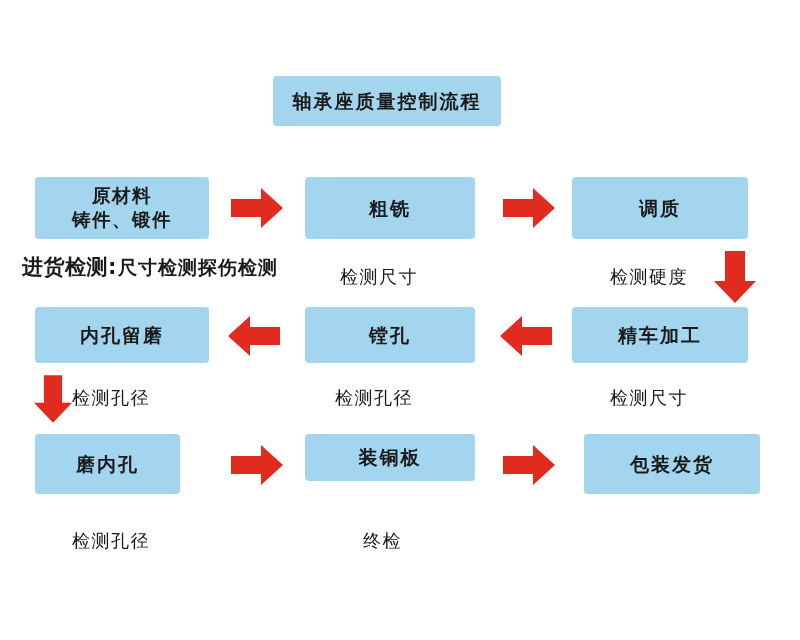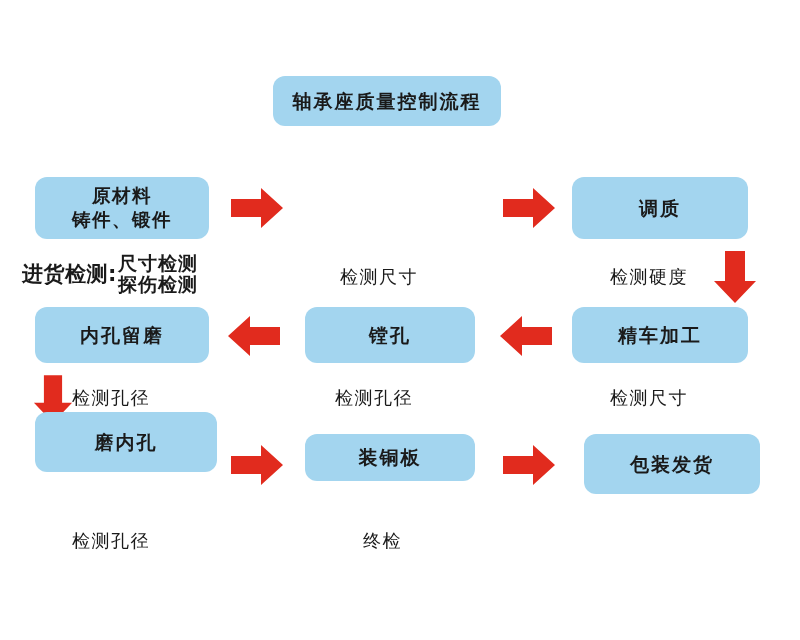--- a/index.html
+++ b/index.html
@@ -17,21 +17,21 @@
   #canvas {
     position: relative;
     width: 800px;
     height: 640px;
   }
 
   
   .box {
     position: absolute;
     background: #a3d5ef;
-    border-radius: 12px;
+    border-radius: 4px;
     display: flex;
     align-items: center;
     justify-content: center;
     text-align: center;
     color: #1a1a1a;
     font-weight: 600;
     letter-spacing: 1px;
     line-height: 1.28;
     box-sizing: border-box;
   }
@@ -73,21 +73,20 @@
     white-space: nowrap;
   }
   .compound-caption .prefix {
     font-size: 21px;
     font-weight: 600;
     letter-spacing: 0.5px;
     color: #1a1a1a;
   }
   .compound-caption .stack {
     display: flex;
-    flex-direction: column;
     font-size: 19px;
     font-weight: 600;
     letter-spacing: 1px;
     line-height: 1.08;
     color: #1a1a1a;
     margin-left: 1px;
   }
 </style>
 </head>
 <body>
@@ -104,20 +103,23 @@
       <span class="line">铸件、锻件</span>
     </div>
   </div>
 
   <div class="arrow" style="left:231px; top:187px;">
     <svg width="52" height="42" viewBox="0 0 52 42">
       <path d="M0 12 L30 12 L30 1 L52 21 L30 41 L30 30 L0 30 Z" fill="#e12b1e"></path>
     </svg>
   </div>
 
+  <div class="box step" style="left:305px; top:177px; width:170px; height:62px;">
+    <span class="line">粗铣</span>
+  </div>
 
   <div class="arrow" style="left:503px; top:187px;">
     <svg width="52" height="42" viewBox="0 0 52 42">
       <path d="M0 12 L30 12 L30 1 L52 21 L30 41 L30 30 L0 30 Z" fill="#e12b1e"></path>
     </svg>
   </div>
 
   <div class="box step" style="left:572px; top:177px; width:176px; height:62px;">
     <span class="line">调质</span>
   </div>
@@ -169,21 +171,21 @@
       <path d="M12 0 L32 0 L32 30 L43 30 L22 52 L1 30 L12 30 Z" fill="#e12b1e"></path>
     </svg>
   </div>
 
   <div class="caption" style="left:72px; top:386px;">检测孔径</div>
 
   <div class="caption" style="left:335px; top:386px;">检测孔径</div>
 
   <div class="caption" style="left:610px; top:386px;">检测尺寸</div>
 
-  <div class="box step" style="left:35px; top:412px; width:182px; height:60px;">
+  <div class="box step" style="left:35px; top:434px; width:145px; height:60px;">
     <span class="line">磨内孔</span>
   </div>
 
   <div class="arrow" style="left:231px; top:444px;">
     <svg width="52" height="42" viewBox="0 0 52 42">
       <path d="M0 12 L30 12 L30 1 L52 21 L30 41 L30 30 L0 30 Z" fill="#e12b1e"></path>
     </svg>
   </div>
 
   <div class="box step" style="left:305px; top:434px; width:170px; height:47px;">

